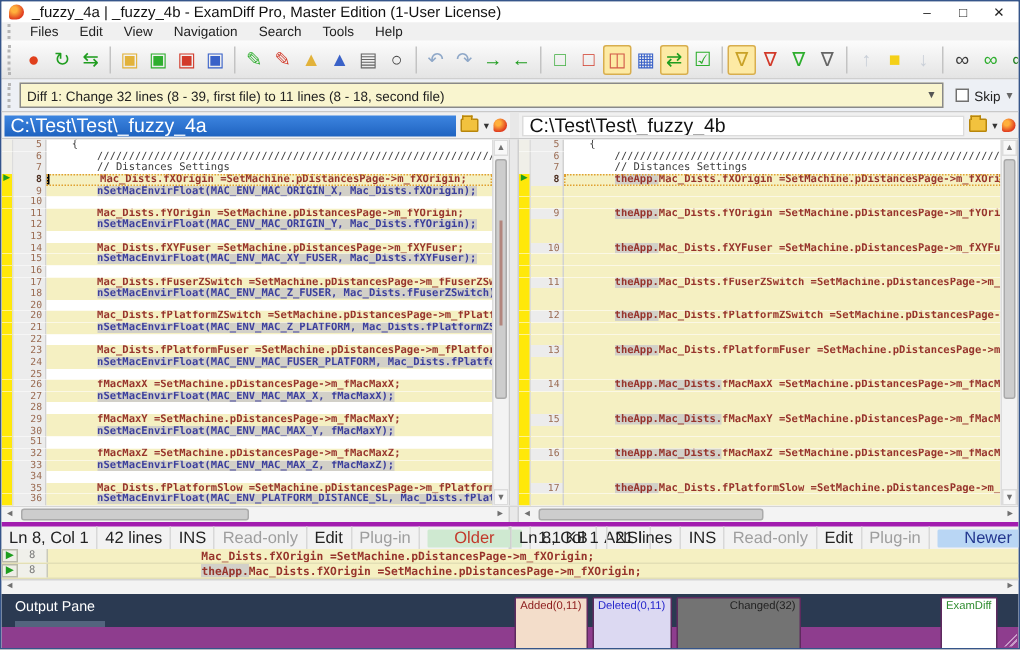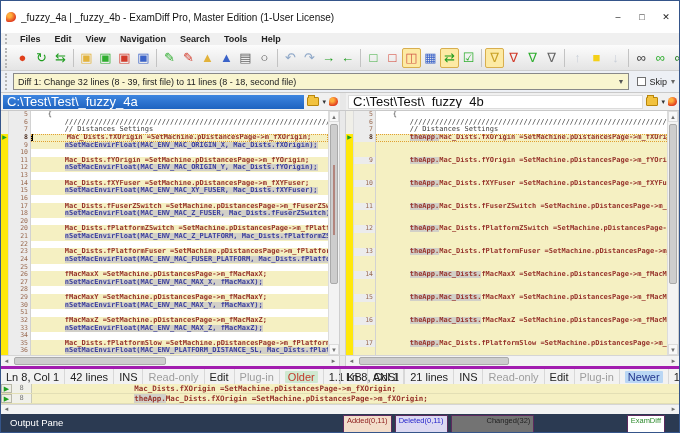--- a/index.html
+++ b/index.html
@@ -1,29 +1,29 @@
 <!DOCTYPE html>
 <html><head>
 <meta charset="utf-8">
 <style>
   * { margin:0; padding:0; box-sizing:border-box; }
   html,body { width:680px; height:433px; font-family:"Liberation Sans",sans-serif; background:#d4d0c8; }
   .window { position:relative; width:680px; height:433px; border:1px solid #35558a; background:#f0f0f0; overflow:hidden; display:flex; flex-direction:column; }
 
   
-  .titlebar { height:32px; background:#ffffff; display:flex; align-items:center; padding:0 5px; gap:5px; flex:0 0 auto; }
+  .titlebar { height:14px; background:#ffffff; display:flex; align-items:center; padding:0 5px; gap:5px; flex:0 0 auto; }
   .app-logo { width:10px; height:10px; border-radius:50% 50% 50% 20%; background:radial-gradient(circle at 35% 35%, #ffb03c 20%, #e03c1f 70%); flex:0 0 auto; }
   .title-text { font-size:10px; color:#111; white-space:nowrap; overflow:hidden; }
   .win-btns { margin-left:auto; display:flex; gap:8px; }
   .win-btn { width:16px; height:13px; font-size:9px; line-height:13px; text-align:center; color:#222; }
 
   
   .menubar { height:12px; background:#f0f0f0; display:flex; align-items:center; font-size:9px; color:#222; flex:0 0 auto; }
   .gripper { width:5px; height:80%; border-left:2px dotted #b5b5b5; margin:0 3px 0 4px; flex:0 0 auto; }
-  .menu-item { padding:16px 7px;font-weight:bold; }
+  .menu-item { padding:16px 7px; }
 
   
   .toolbar { height:26px; background:linear-gradient(#fcfcfc,#e4e4e4); border-bottom:1px solid #cfcfcf; display:flex; align-items:center; flex:0 0 auto; overflow:hidden; }
   .tb-btn { width:19px; height:20px; display:flex; align-items:center; justify-content:center; font-size:13px; line-height:20px; border:1px solid transparent; border-radius:2px; flex:0 0 auto; }
   .tb-btn.pressed { background:#fdeaa4; border-color:#d8ae4e; }
   .tb-sep { width:1px; height:18px; background:#c3c3c3; margin:0 3px; flex:0 0 auto; }
 
   
   .diffbar { height:22px; background:#edf0f5; border-bottom:1px solid #c9c9c9; display:flex; align-items:center; padding-right:4px; flex:0 0 auto; }
   .diff-combo { flex:1; height:17px; background:#f9f5cf; border:1px solid #898989; display:flex; align-items:center; padding:0 4px; font-size:9px; color:#222; white-space:nowrap; overflow:hidden; }
@@ -83,21 +83,21 @@
 
   
   .pane-status-row { height:18px; display:flex; background:#f2f2f2; border-top:3px solid #a21caf; flex:0 0 auto; font-size:11px; color:#222; }
   .ps { display:flex; align-items:stretch; }
   .ps-left { width:339px; border-right:1px solid #cfcfcf; }
   .ps-sp { width:6px; background:#e9e9e9; border-right:1px solid #cfcfcf; }
   .ps-right { flex:1; }
   .seg { display:flex; align-items:center; padding:0 5px; border-right:1px solid #d8d8d8; white-space:nowrap; }
   .seg.grow { flex:1; }
   .seg .dim { color:#9e9e9e; }
-  .chip { padding:0 3px; border-radius:1px; }
+  .chip { padding:0 18px; border-radius:1px; }
   .chip.older { background:#cfe9d1; color:#c2392b; }
   .chip.newer { background:#b9d6f4; color:#22368e; }
 
   
   .cdrow { height:10px; display:flex; background:#f5f0c2; border-bottom:1px solid #e3dfb5; flex:0 0 auto; }
   .cd-marker { width:11px; background:#eeeee6; border:1px solid #b9b9a9; font-size:7px; line-height:8px; color:#1e9e1e; text-align:center; flex:0 0 auto; }
   .cd-num { width:20px; background:#f0f0ea; border-right:1px solid #c9c9b9; font-size:7px; line-height:9.5px; color:#777; text-align:center; flex:0 0 auto; font-family:"DejaVu Sans Mono",monospace; }
   .cd-text { flex:1; font-family:"DejaVu Sans Mono",monospace; font-size:7.5px; line-height:9.5px; white-space:pre; overflow:hidden; color:#97342c; font-weight:bold; padding-left:30px; }
   .cd-text .hl { background:#d2d0c8; }
   .bottom-hscroll { height:10px; position:relative; background:#f3f3f3; border-top:1px solid #d5d5d5; flex:0 0 auto; }

